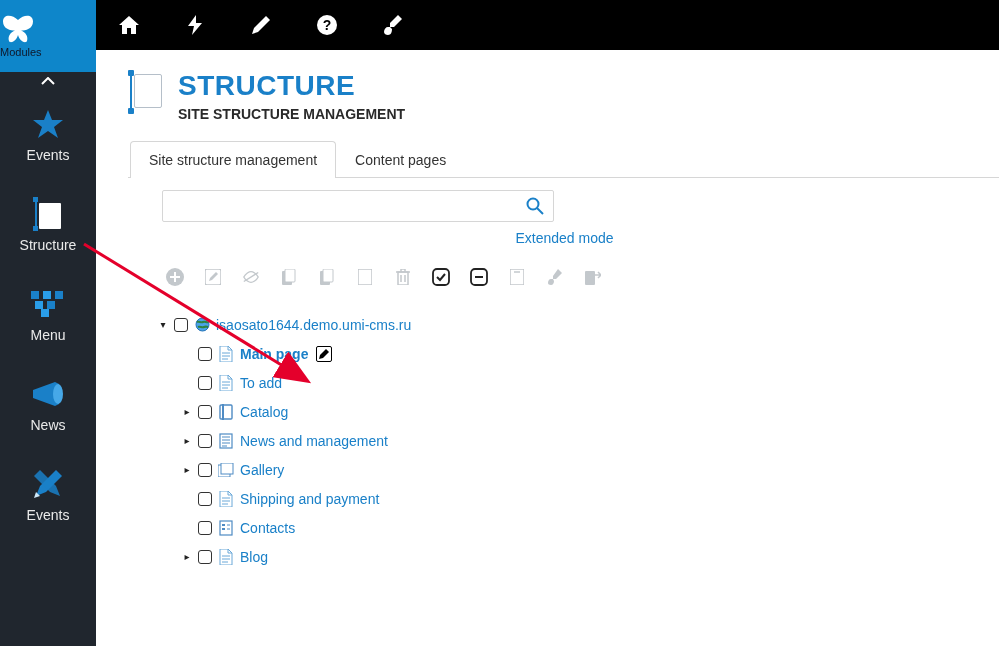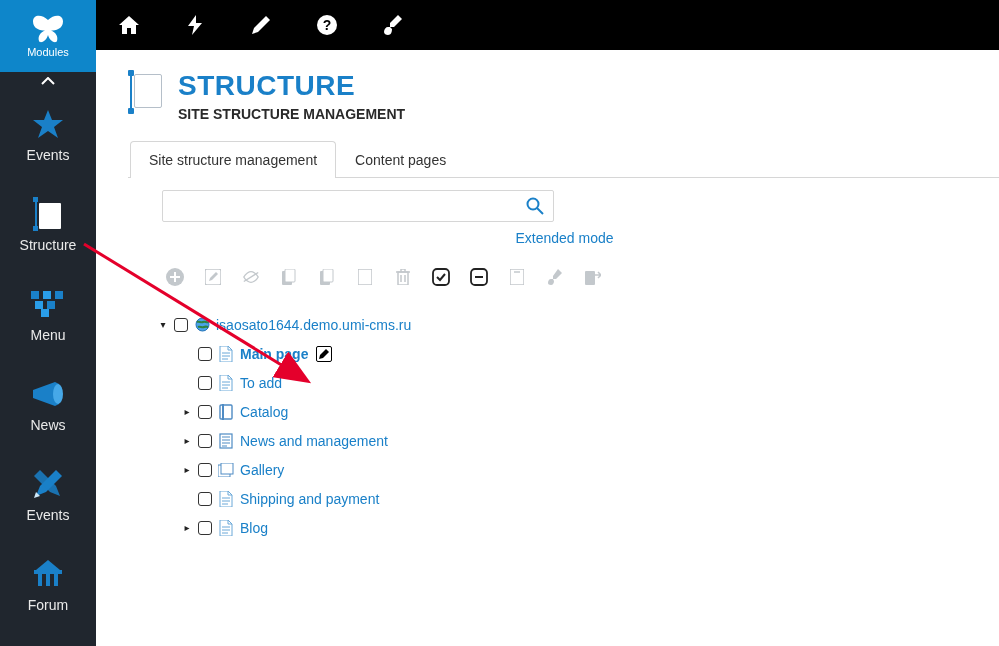--- a/index.html
+++ b/index.html
@@ -1,20 +1,20 @@
 <!DOCTYPE html>
 <html><head>
 <meta charset="utf-8">
 <style>
 * { margin: 0; padding: 0; box-sizing: border-box; font-family: Arial, Helvetica, sans-serif; }
 body { width: 999px; height: 646px; overflow: hidden; background: #fff; position: relative; }
 
 
 .sidebar { position: absolute; left: 0; top: 0; width: 96px; height: 646px; background: #20262e; display: flex; flex-direction: column; }
-.sidebar-modules { background: #0e86ca; height: 72px; display: flex; flex-direction: column; align-items: center; justify-content: center; color: #ffffff; }
+.sidebar-modules { background: #0e86ca; height: 72px; display: flex; flex-direction: column; justify-content: center; color: #0f172a; }
 .sidebar-modules svg { width: 36px; height: 30px; fill: #fff; }
 .sidebar-modules span { font-size: 11px; margin-top: 2px; }
 .sidebar-collapse { height: 18px; display: flex; align-items: center; justify-content: center; color: #fff; }
 .sidebar-item { height: 90px; display: flex; flex-direction: column; align-items: center; justify-content: center; color: #fff; cursor: pointer; }
 .sidebar-item .icon { height: 34px; display: flex; align-items: center; justify-content: center; }
 .sidebar-item span { font-size: 14px; margin-top: 6px; color: #eaeaea; }
 
 
 .topbar { position: absolute; left: 96px; top: 0; right: 0; height: 50px; background: #000; display: flex; align-items: center; }
 .topbar-icon { width: 66px; height: 50px; display: flex; align-items: center; justify-content: center; color: #fff; cursor: pointer; }
@@ -128,32 +128,20 @@
     <div class="icon">
       <svg width="32" height="32" viewBox="0 0 32 32">
           <path fill="#1a80c8" d="M4 28 L8 18 L24 2 L30 8 L14 24 Z"></path>
           <path fill="#cfe8f8" d="M2 30 L8 28 L4 24 Z"></path>
           <path fill="#1a80c8" d="M28 28 L24 18 L8 2 L2 8 L18 24 Z" opacity="0.85"></path>
         </svg>
     </div>
     <span>Events</span>
   </div>
 
-  <div class="sidebar-item">
-    <div class="icon">
-      <svg width="32" height="28" viewBox="0 0 32 28">
-          <path fill="#1a80c8" d="M2 10 L30 10 L30 14 L2 14 Z"></path>
-          <rect x="6" y="14" width="4" height="12" fill="#1a80c8"></rect>
-          <rect x="14" y="14" width="4" height="12" fill="#1a80c8"></rect>
-          <rect x="22" y="14" width="4" height="12" fill="#1a80c8"></rect>
-          <path fill="#1a80c8" d="M16 0 L28 10 L4 10 Z"></path>
-        </svg>
-    </div>
-    <span>Forum</span>
-  </div>
 </div>
 
 <div class="topbar">
   <div class="topbar-icon">
     <svg width="20" height="18" viewBox="0 0 20 18" fill="#fff">
         <path d="M10 0 L20 9 L17 9 L17 18 L12 18 L12 12 L8 12 L8 18 L3 18 L3 9 L0 9 Z"></path>
       </svg>
   </div>
   <div class="topbar-icon">
     <svg width="14" height="20" viewBox="0 0 14 20" fill="#fff">
@@ -365,20 +353,33 @@
           <div class="tree-icon">
             <svg width="14" height="16" viewBox="0 0 14 16">
               <path d="M1 0 L9 0 L13 4 L13 16 L1 16 Z" fill="#fff" stroke="#6aa8d8" stroke-width="1"></path>
               <path d="M9 0 L9 4 L13 4" fill="none" stroke="#6aa8d8" stroke-width="1"></path>
               <path d="M3 7 L11 7 M3 10 L11 10 M3 13 L9 13" stroke="#6aa8d8" stroke-width="1"></path>
             </svg>
           </div>
           <span class="tree-link">Shipping and payment</span>
         </div>
         <div class="tree-row" style="padding-left: 24px;">
+          <div class="arrow"></div>
+          <div class="chk"></div>
+          <div class="tree-icon">
+            <svg width="14" height="16" viewBox="0 0 14 16">
+              <rect x="1" y="1" width="12" height="14" fill="#fff" stroke="#4e8bc4" stroke-width="1.2"></rect>
+              <rect x="3" y="4" width="3" height="2" fill="#4e8bc4"></rect>
+              <rect x="3" y="8" width="3" height="2" fill="#4e8bc4"></rect>
+              <path d="M8 5 L11 5 M8 9 L11 9" stroke="#4e8bc4" stroke-width="1"></path>
+            </svg>
+          </div>
+          <span class="tree-link">Contacts</span>
+        </div>
+        <div class="tree-row" style="padding-left: 24px;">
           <div class="arrow">▸</div>
           <div class="chk"></div>
           <div class="tree-icon">
             <svg width="14" height="16" viewBox="0 0 14 16">
               <path d="M1 0 L9 0 L13 4 L13 16 L1 16 Z" fill="#fff" stroke="#6aa8d8" stroke-width="1"></path>
               <path d="M9 0 L9 4 L13 4" fill="none" stroke="#6aa8d8" stroke-width="1"></path>
               <path d="M3 7 L11 7 M3 10 L11 10 M3 13 L9 13" stroke="#6aa8d8" stroke-width="1"></path>
             </svg>
           </div>
           <span class="tree-link">Blog</span>

